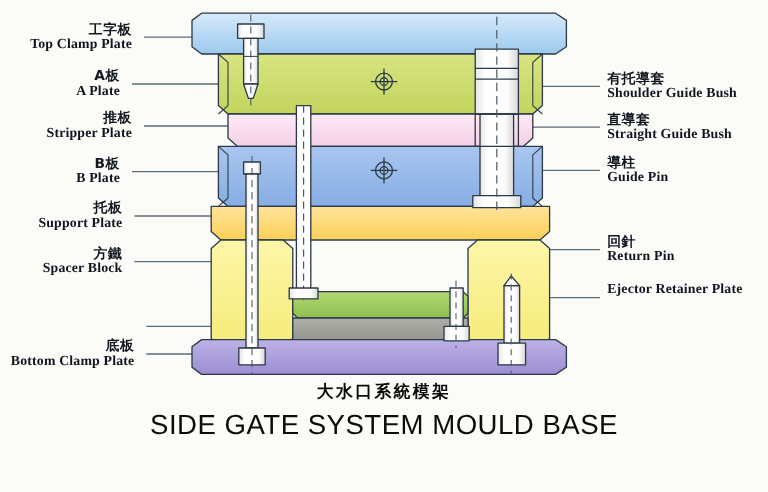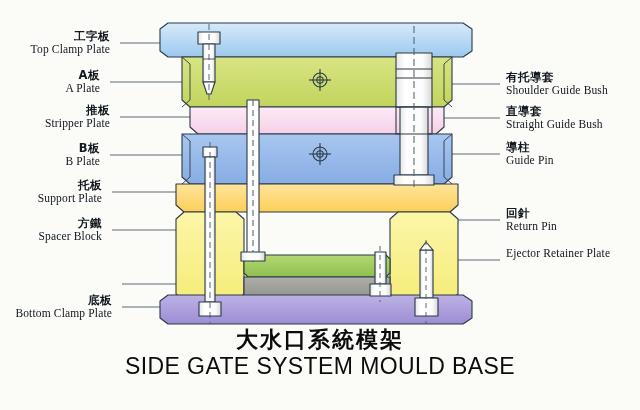--- a/index.html
+++ b/index.html
@@ -3,43 +3,43 @@
 <meta charset="utf-8">
 <style>
   html,body{margin:0;padding:0;}
   body{
     width:640px;height:410px;
     background:#fbfbf8;
     font-family:"Liberation Serif",serif;
     overflow:hidden;
     position:relative;
   }
-  #stage{position:absolute;left:0;top:12px;width:640px;height:384px;}
+  #stage{position:absolute;left:0;top:0;width:640px;height:384px;}
   svg{display:block;}
 
   .lbl{position:absolute;white-space:nowrap;}
   .lbl .cn{
     font-family:"DejaVu Sans",sans-serif;
     font-size:11.5px;font-weight:bold;color:#121820;
     line-height:13px;letter-spacing:.5px;
   }
   .lbl .en{
     font-family:"Liberation Serif",serif;
-    font-size:11.5px;font-weight:normal;color:#10161f;
+    font-size:11.5px;font-weight:bold;color:#10161f;
     line-height:13px;letter-spacing:.15px;
   }
   .lbl.right{text-align:left;}
   .lbl.left{text-align:right;}
 
   #title{
     position:absolute;left:0;right:0;bottom:16px;text-align:center;
   }
   #title .t-cn{
     font-family:Liberation Serif, serif;
-    font-size:22px;font-weight:bold;color:#0c0c0c;letter-spacing:2px;
+    font-size:14px;font-weight:bold;color:#0c0c0c;letter-spacing:2px;
     line-height:26px;
     margin-top:29px;
   }
   #title .t-en{
     font-family:"Liberation Sans",sans-serif;
     font-size:23px;font-weight:normal;color:#0c0c0c;letter-spacing:.4px;
     line-height:27px;
   }
 </style>
 </head>

